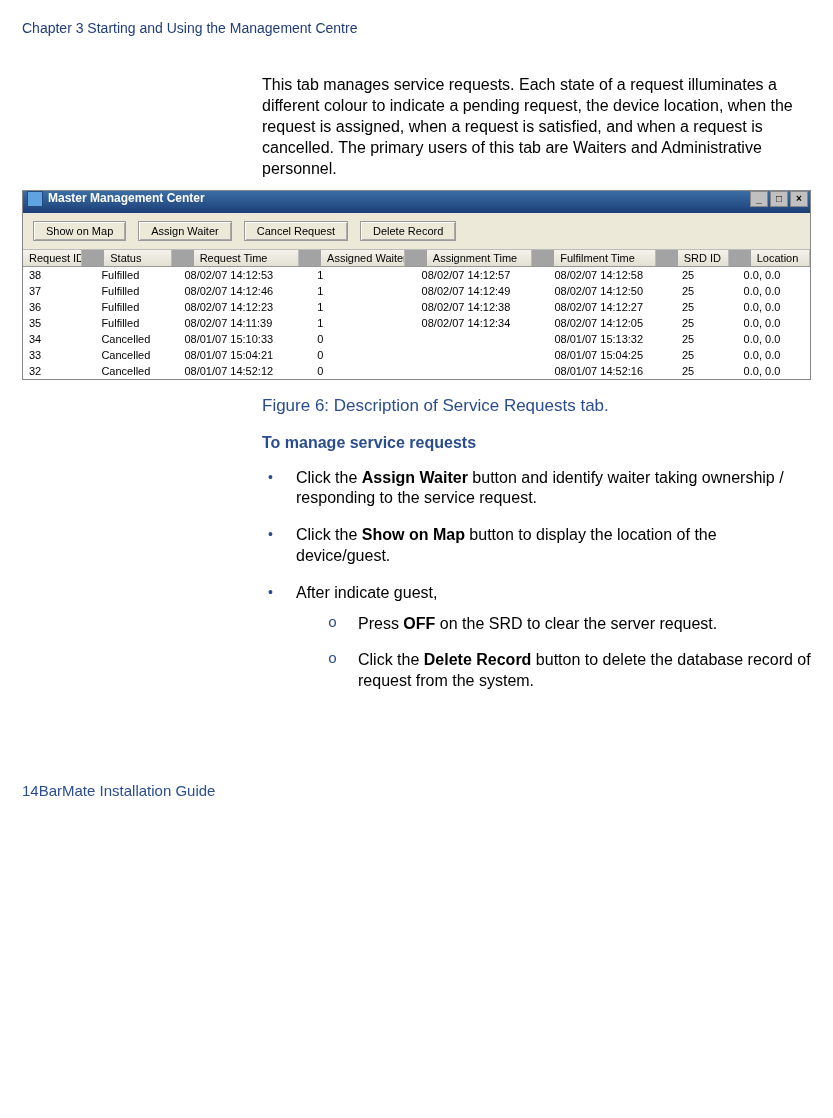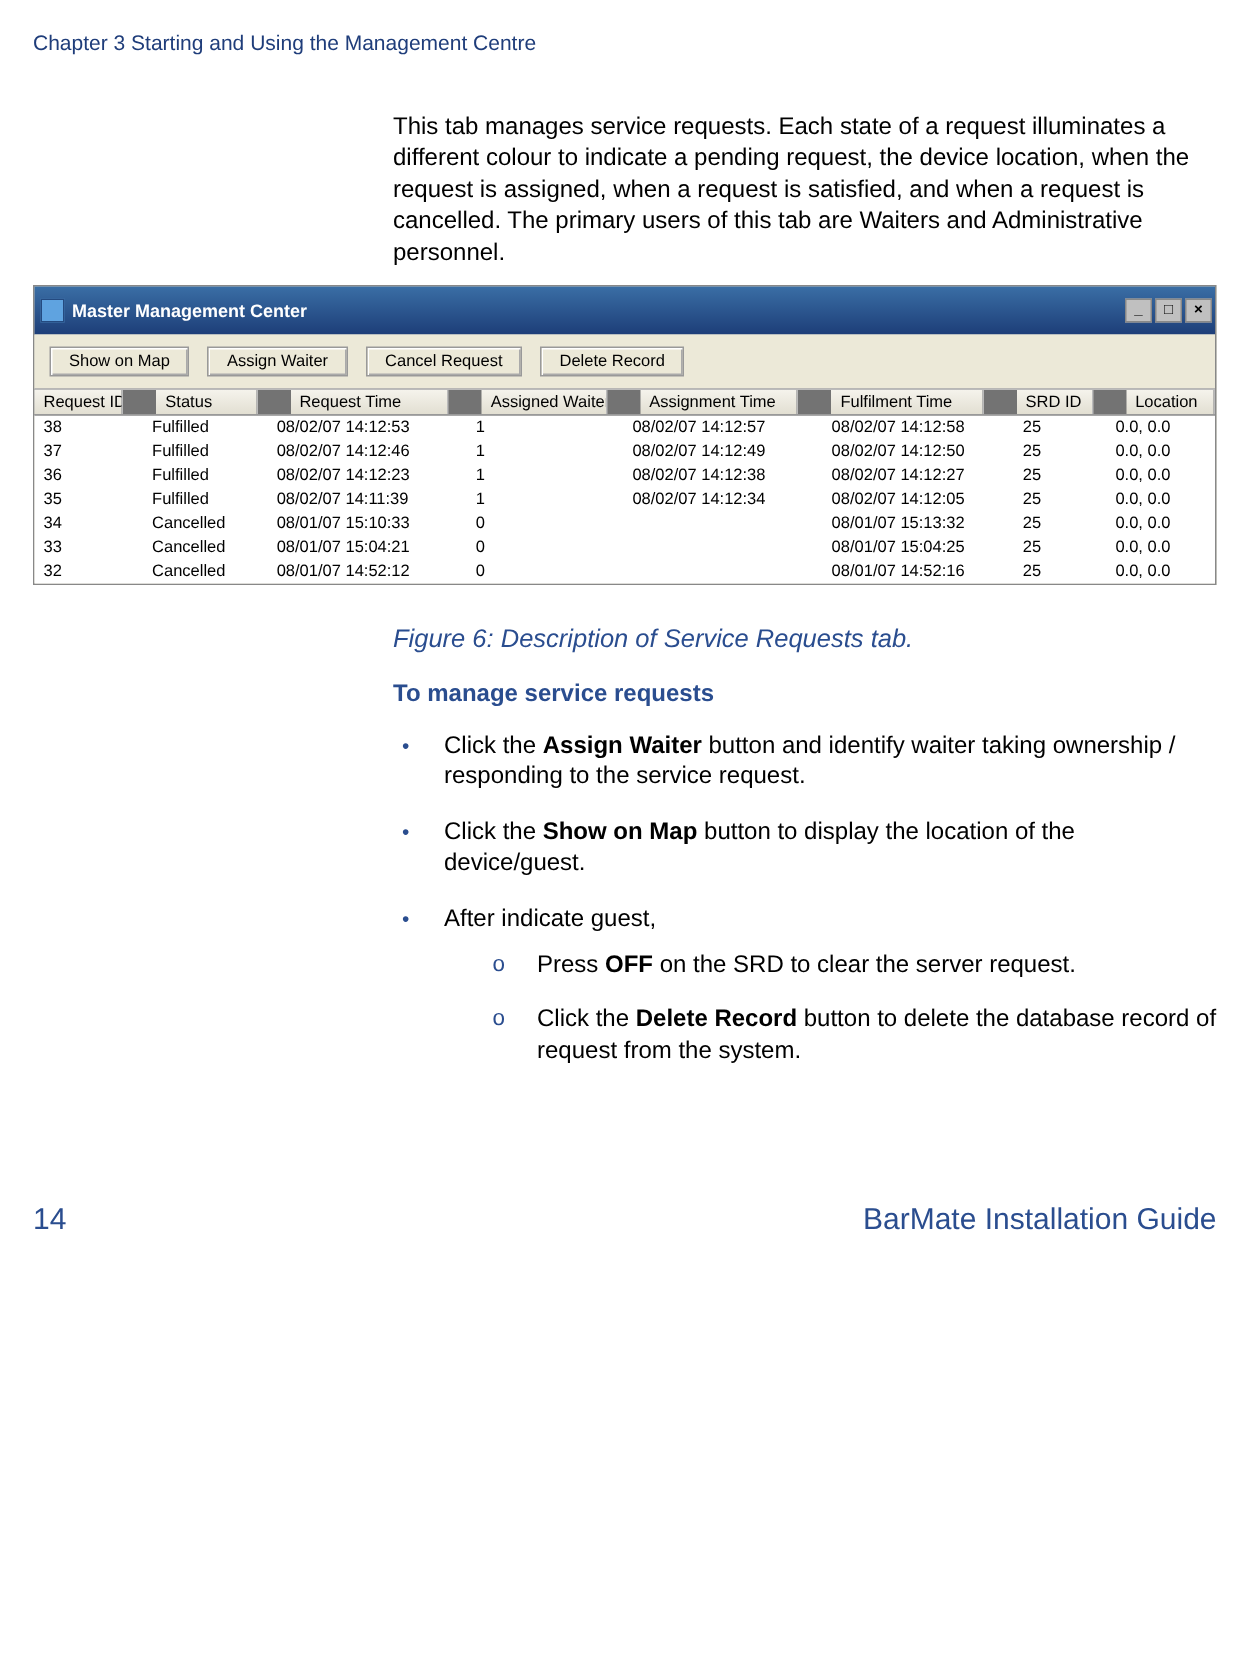--- a/index.html
+++ b/index.html
@@ -8,46 +8,46 @@
     color: #000;
     margin: 0;
     padding: 20px 22px 18px 22px;
     width: 789px;
     background: #fff;
   }
   .chapter-header { color: #1f3d7a; font-size: 14px; margin-bottom: 38px; }
   .content-col { margin-left: 240px; }
   h2.section-title { color: #2a4d8f; font-size: 19px; font-weight: bold; margin: 0 0 6px 0; }
   .paragraph { font-size: 16px; line-height: 1.32; margin: 0 0 10px 0; }
-  .figure-caption { color: #2a4d8f; font-size: 17px; margin: 26px 0 18px 0; font-style: italic; }
+  .figure-caption { color: #2a4d8f; font-size: 17px; margin: 16px 0 18px 0; }
   .subhead { color: #2a4d8f; font-size: 16px; font-weight: bold; margin: 0 0 16px 0; }
   ul.bullets { list-style: none; padding: 0; margin: 0; }
   ul.bullets > li { position: relative; padding-left: 34px; margin-bottom: 16px; font-size: 16px; line-height: 1.3; }
   ul.bullets > li::before { content: "•"; position: absolute; left: 6px; top: 0; color: #2a4d8f; font-size: 14px; }
   ol.sublist { list-style: none; padding: 0; margin: 10px 0 0 32px; }
   ol.sublist > li { position: relative; padding-left: 30px; margin-bottom: 16px; line-height: 1.3; }
   ol.sublist > li::before { content: "o"; position: absolute; left: 0; top: 0; color: #2a4d8f; font-family: "Courier New", monospace; font-size: 15px; }
   .b { font-weight: bold; }
-  .footer { display: flex; justify-content: space-between; margin-top: 90px; font-size: 20px; }
+  .footer { display: flex; justify-content: flex-start; margin-top: 90px; font-size: 15px; }
   .page-num { color: #2a4d8f; }
   .guide-title { color: #2a4d8f; font-weight: normal; }
 
   
   .win-wrap { margin: 8px 0 0 0; border: 1px solid #888; font-family: Tahoma, Arial, sans-serif; font-size: 11px; color: #000; background:#ece9d8; }
-  .titlebar { background: linear-gradient(#3a6ea5,#1d3e78); color: #fff; height: 32px; display: flex; align-items: center; padding: 0 2px 0 4px; font-size: 12px; font-weight: bold; }
+  .titlebar { background: linear-gradient(#3a6ea5,#1d3e78); color: #fff; height: 22px; display: flex; align-items: flex-start; padding: 0 2px 0 4px; font-size: 12px; font-weight: bold; }
   .titlebar .ticon { width: 14px; height: 14px; background: #5fa3e0; border:1px solid #244a80; margin-right: 5px; }
   .titlebar .spacer { flex: 1; }
   .winbtn { width: 16px; height: 14px; background: #c0c0c0; border: 1px solid #888; margin-left: 2px; display:flex; align-items:center; justify-content:center; font-size:10px; color:#000; font-weight:bold; cursor:default;}
   .tabs-row { background:#ece9d8; padding: 4px 6px 0 6px; display:flex; align-items:flex-end; border-bottom:1px solid #999;}
   .tab { background:#ece9d8; border:1px solid #999; border-bottom:none; padding: 2px 8px; margin-right:2px; font-size:11px; position:relative; top:1px; cursor:default;}
   .tab.active { background:#fdfdfb; font-weight:normal; }
   .toolbar-row { background:#ece9d8; padding:8px 10px; display:flex; gap:12px; }
   .tbtn { background:#ece9d8; border:1px solid #999; padding:3px 12px; font-size:11px; box-shadow: inset 1px 1px #fff, inset -1px -1px #aaa; cursor:default;}
   .grid { background:#fff; }
-  .grid-head { display:flex; background:#737373; border-top:1px solid #bbb; border-bottom:1px solid #999;gap:22px;}
+  .grid-head { display:flex; background:#a3a3a3; border-top:1px solid #bbb; border-bottom:1px solid #999;gap:22px;}
   .gh, .gc { padding:2px 6px; font-size:11px; white-space:nowrap; overflow:hidden; }
   .gh { border-right:1px solid #bbb; background:linear-gradient(#f5f3ec,#e2dfd2); }
   .grid-row { display:flex; }
   .c-id{width:68px;} .c-st{width:80px;} .c-rt{width:136px;} .c-aw{width:104px;} .c-at{width:136px;} .c-ft{width:130px;} .c-sd{width:56px;} .c-lc{width:68px;}
 </style>
 </head>
 <body>
 
 <div class="chapter-header">Chapter 3 Starting and Using the Management Centre</div>
 

